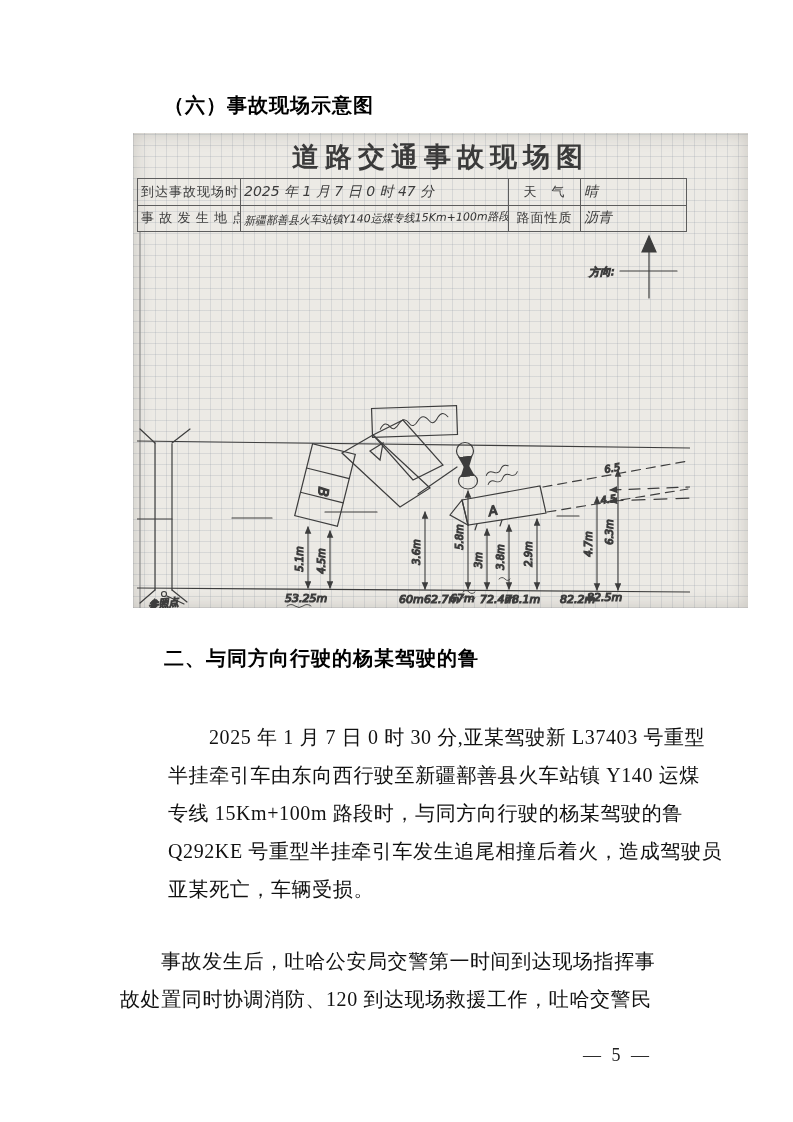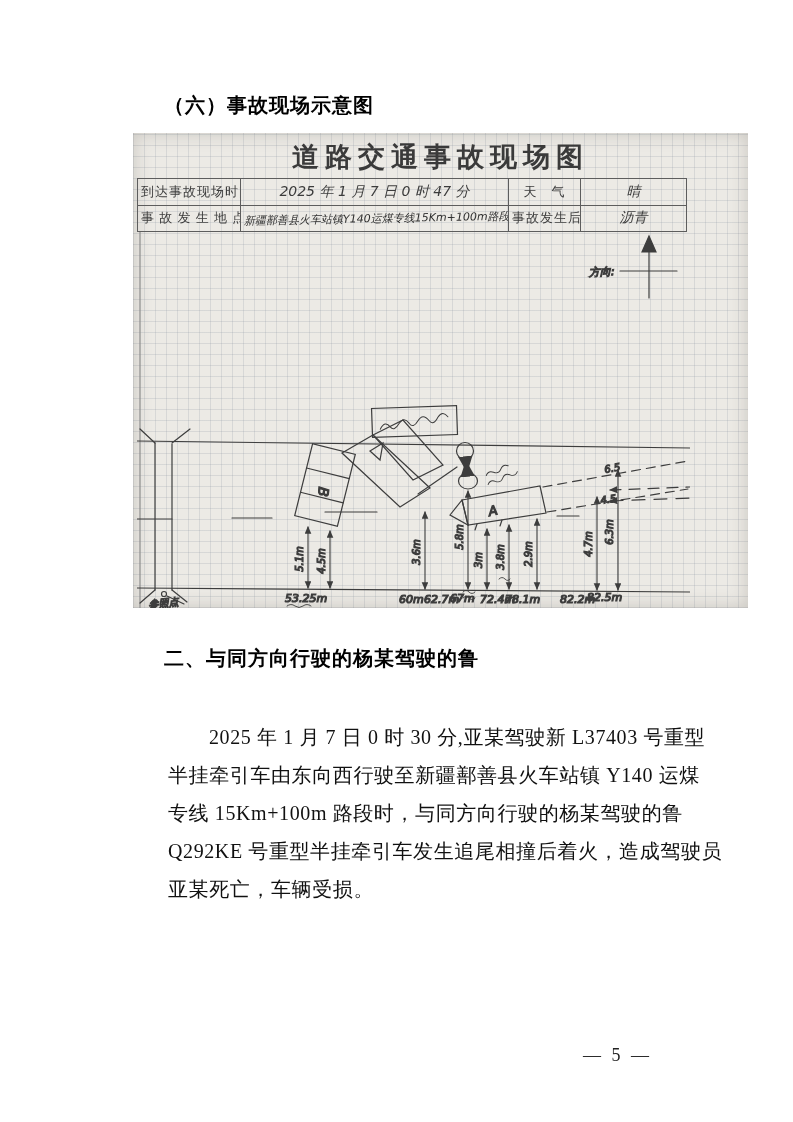--- a/index.html
+++ b/index.html
@@ -20,21 +20,21 @@
           repeating-linear-gradient(0deg, rgba(130,140,155,0.20) 0 1px, transparent 1px 11px),
           repeating-linear-gradient(90deg, rgba(130,140,155,0.20) 0 1px, transparent 1px 11px);
         box-shadow:inset 0 0 18px rgba(90,85,75,0.25);}
   .scan-title{margin-top:6px;text-align:center;font-size:27px;font-weight:bold;
         letter-spacing:6px;color:#3a3a3a;font-family:"Liberation Serif",serif;}
   table.form{position:absolute;left:4px;top:45px;width:549px;height:54px;
         border-collapse:collapse;table-layout:fixed;}
   table.form td{border:1.5px solid #5d5d5d;padding:0 3px;color:#3c3c3c;overflow:hidden;
         white-space:nowrap;}
   td.lbl{font-size:13px;text-align:center;letter-spacing:1px;}
-  td.val{font-size:14px;text-align:center;}
+  td.val{font-size:14px;}
   .hw{font-style:italic;font-family:"DejaVu Sans",sans-serif;color:#2f2f2f;}
   .hw-loc{display:inline-block;font-size:11px;transform:rotate(-1deg);letter-spacing:0;}
   .hw-big{font-size:15px;}
   .drawing{position:absolute;left:4px;top:99px;width:553px;height:376px;}
   svg text{fill:#333;}
   .mtxt{font-size:10px;font-style:italic;font-family:"DejaVu Sans",sans-serif;fill:#2e2e2e;}
   .btxt{font-size:11px;font-style:italic;font-family:"DejaVu Sans",sans-serif;fill:#2e2e2e;}
 </style>
 </head>
 <body>
@@ -56,21 +56,21 @@
       <tbody>
           <tr>
         <td class="lbl">到达事故现场时间</td>
         <td class="val hw">2025 年  1 月  7 日  0 时  47 分</td>
         <td class="lbl">天　气</td>
         <td class="val hw hw-big">晴</td>
       </tr>
       <tr>
         <td class="lbl">事 故 发 生 地 点</td>
         <td class="val" style="text-align:left;"><span class="hw hw-loc">新疆鄯善县火车站镇Y140运煤专线15Km+100m路段处</span></td>
-        <td class="lbl">事故发生后</td>
+        <td class="lbl">路面性质</td>
         <td class="val hw hw-big">沥青</td>
       </tr>
     </tbody>
       </table>
 
     <div class="drawing">
       <svg viewBox="0 0 553 376" width="553" height="376">
         <defs>
           <marker id="ah" markerWidth="8" markerHeight="7" refX="6.2" refY="3" orient="auto-start-reverse">
             <path d="M0,0 L7,3 L0,6 z" fill="#3d3d3d"></path>
@@ -202,15 +202,17 @@
       </svg>
     </div>
   </div>
 
   <div class="h-hei" style="left:164px;top:645px;">二、与同方向行驶的杨某驾驶的鲁</div>
   <div class="para" style="top:718px;margin-left:48px;">2025 年 1 月 7 日 0 时 30 分,亚某驾驶新 L37403 号重型
 半挂牵引车由东向西行驶至新疆鄯善县火车站镇 Y140 运煤
 专线 15Km+100m 路段时，与同方向行驶的杨某驾驶的鲁
 Q292KE 号重型半挂牵引车发生追尾相撞后着火，造成驾驶员
 亚某死亡，车辆受损。</div>
+  <div class="para" style="top:942px;">事故发生后，吐哈公安局交警第一时间到达现场指挥事
+故处置同时协调消防、120 到达现场救援工作，吐哈交警民</div>
 
   <div class="pagenum" style="left:583px;top:1045px;">— 5 —</div>
 </div>
 
 </body></html>

